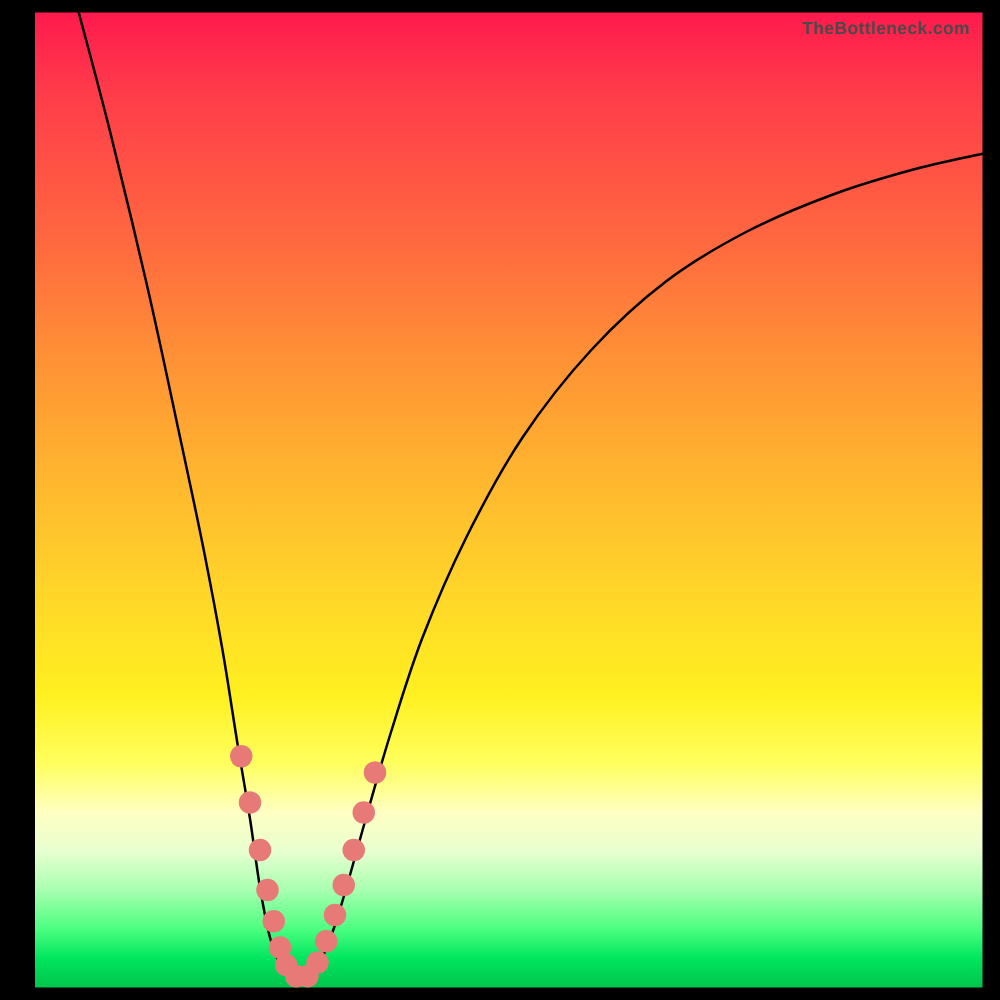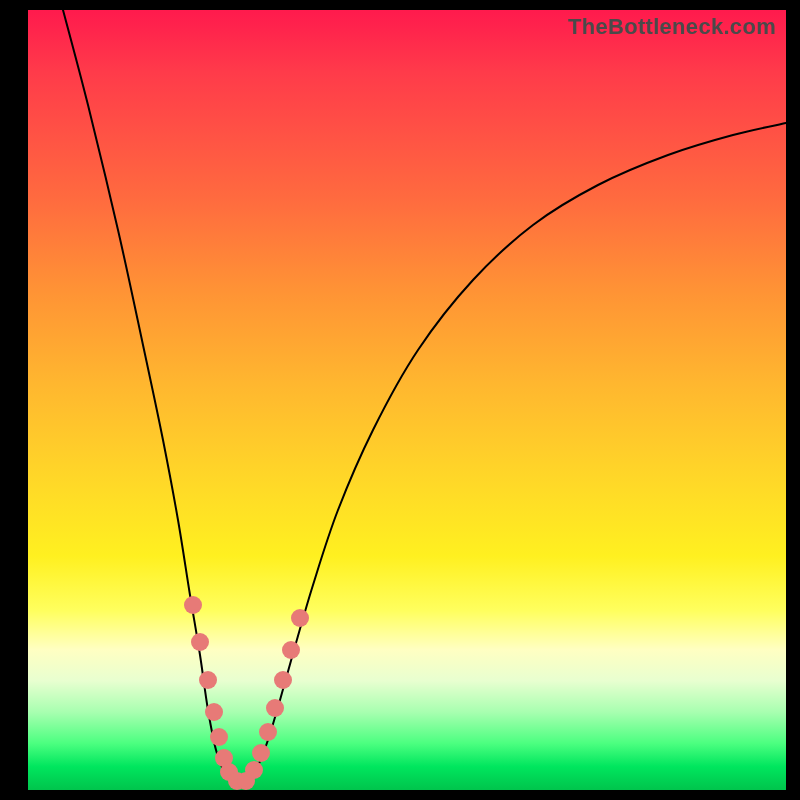--- a/index.html
+++ b/index.html
@@ -39,21 +39,21 @@
       #4cff80 94%,
       #00e65e 97%,
       #00c44c 100%
     );
   }
   .watermark {
     position: absolute;
     top: 4px;
     right: 10px;
     color: #4a4a4a;
-    font-size: 22px;
+    font-size: 14px;
     font-weight: 600;
     letter-spacing: 0.3px;
     user-select: none;
   }
   svg.curve {
     position: absolute;
     left: 0;
     top: 0;
     width: 758px;
     height: 780px;

